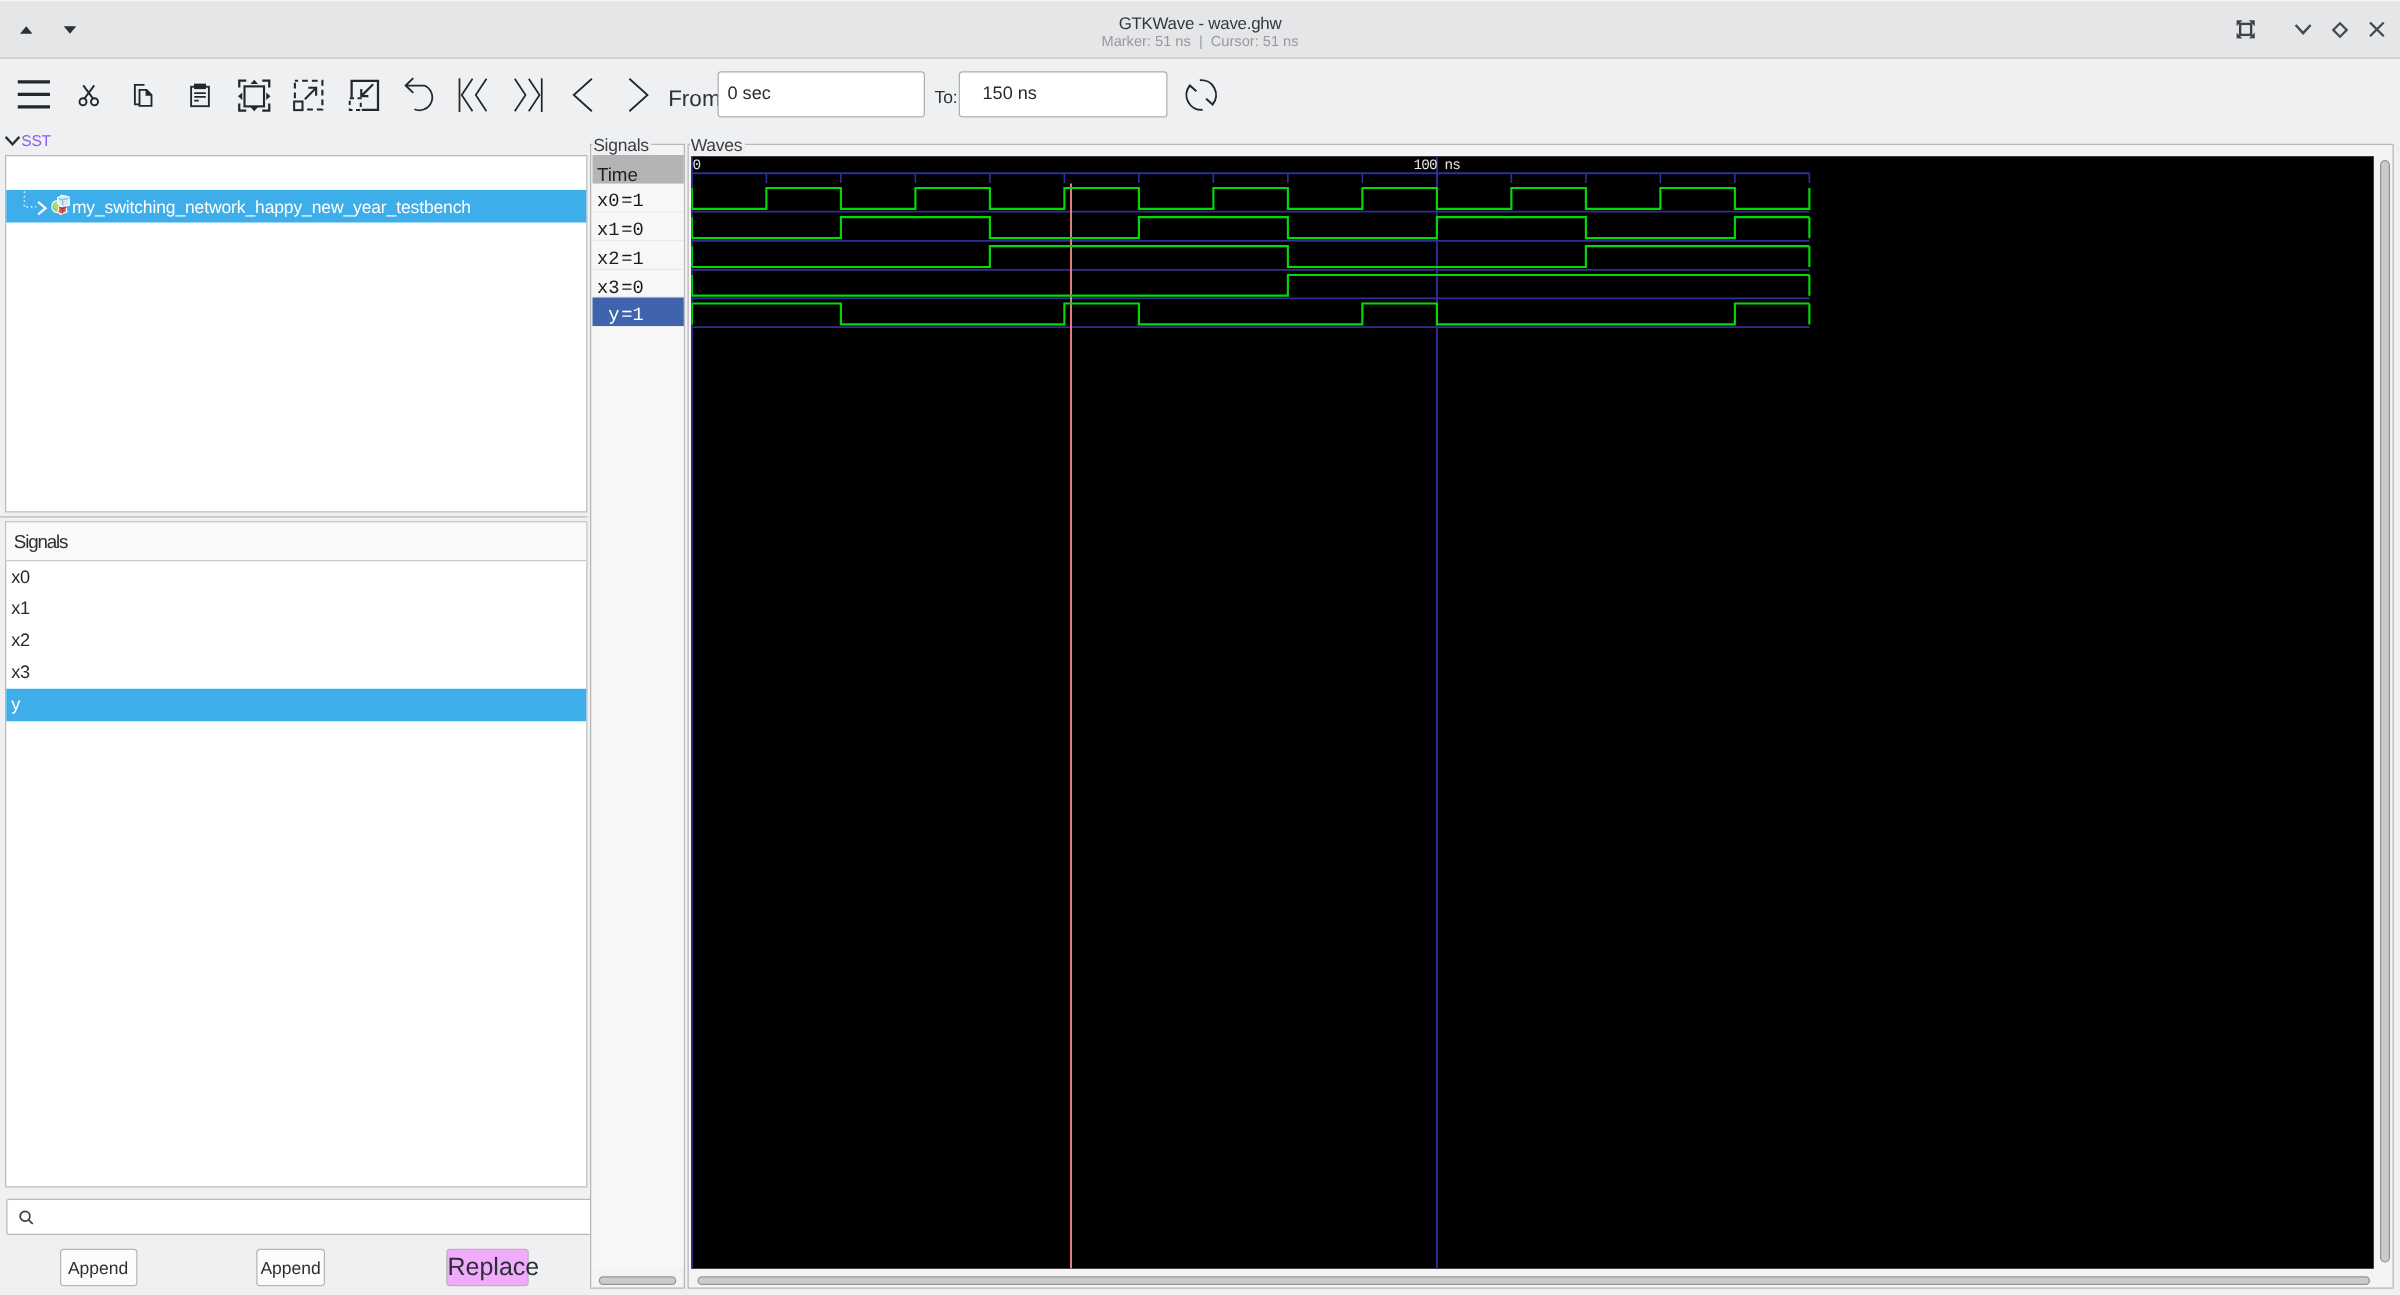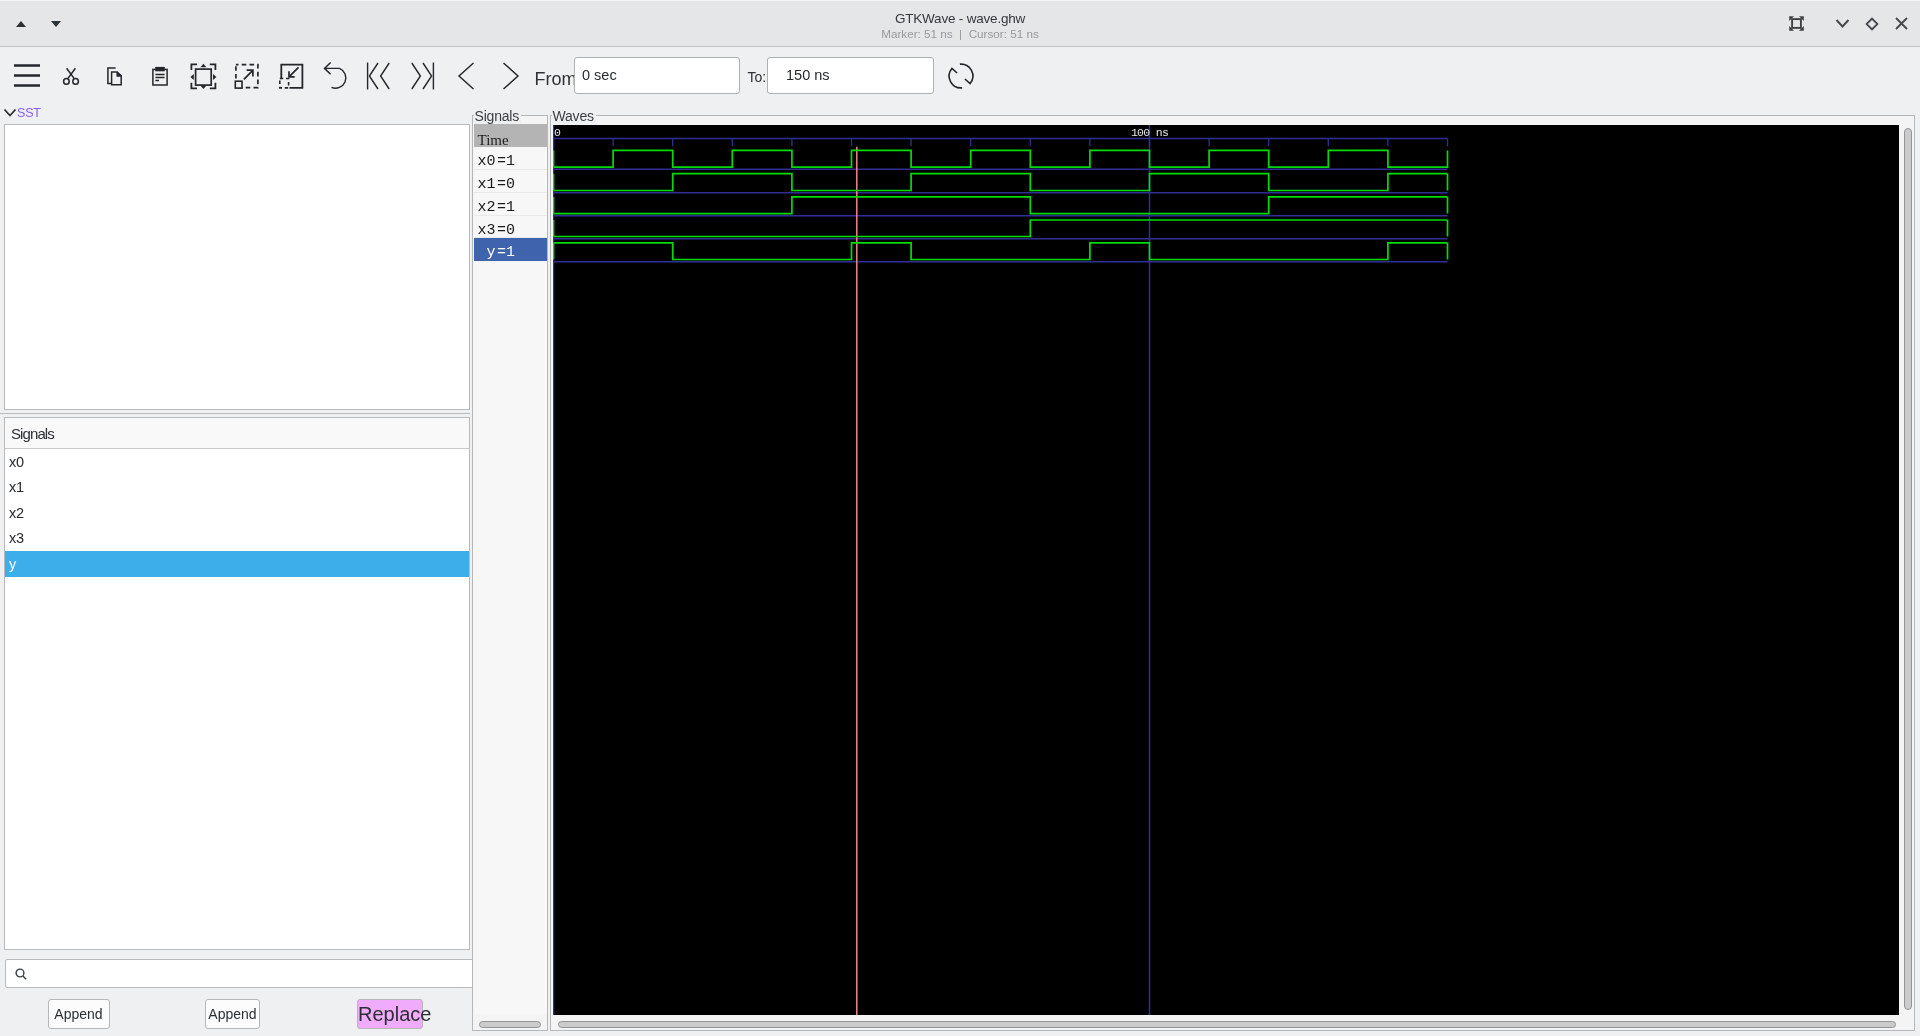--- a/index.html
+++ b/index.html
@@ -112,20 +112,39 @@
 <div class="abs" style="left:534.5px;top:69px;font-size:18px;color:#2e3236">From:</div>
 <div class="abs" style="left:574px;top:57px;width:166px;height:37px;background:#fff;border:1px solid #aeafb1;border-radius:3px;font-size:14.5px;color:#272b2e;line-height:35px;padding-left:7px">0 sec</div>
 <div class="abs" style="left:747.5px;top:69px;font-size:14px;color:#2e3236">To:</div>
 <div class="abs" style="left:767px;top:57px;width:167px;height:37px;background:#fff;border:1px solid #aeafb1;border-radius:3px;font-size:14.5px;color:#272b2e;line-height:35px;padding-left:18px">150 ns</div>
 
 <svg class="abs" style="left:3px;top:106.5px" width="14" height="11" viewBox="0 0 14 11">
     <path d="M1.5 2.5 L7 8.5 L12.5 2.5" stroke="#2b2f33" fill="none" stroke-width="1.8"></path>
   </svg>
 <div class="abs" style="left:17px;top:106px;font-size:12.5px;letter-spacing:-0.2px;color:#8b5cf6">SST</div>
 <div class="abs" style="left:4px;top:124px;width:466px;height:286px;background:#fff;border:1px solid #b9babb">
+  <div class="abs" style="left:0;top:27px;width:464px;height:26px;background:#3daee9">
+    <svg class="abs" style="left:12.5px;top:0px" width="14" height="26" viewBox="0 0 14 26">
+        <g stroke="#cdeafa" stroke-width="1.3" stroke-dasharray="1.4 2.2" fill="none">
+          <path d="M1.5 1 V13.5 M3 13.5 H11"></path>
+        </g>
+      </svg>
+    <svg class="abs" style="left:23px;top:8px" width="11" height="13" viewBox="0 0 11 13">
+        <path d="M2.5 1.5 L8.5 6.5 L2.5 11.5" stroke="#fff" fill="none" stroke-width="1.7"></path>
+      </svg>
+    <svg style="position:absolute;left:36px;top:3px" width="18" height="19" viewBox="0 0 18 19">
+        <ellipse cx="5" cy="10.2" rx="4.6" ry="4.8" fill="#8ccf5a" stroke="#fff" stroke-width="1"></ellipse>
+        <ellipse cx="5" cy="9.2" rx="3.2" ry="3.4" fill="#a5dd78"></ellipse>
+        <path d="M8.6 1.2 L14.2 2.6 L14.6 9 L9.4 10.4 L8.2 9.6 L5.4 8 L5 3.4 Z" fill="#cfe9f6" stroke="#fff" stroke-width="1"></path>
+        <path d="M5.6 3.6 L9 5 L14 3.4 M9 5.2 L9.4 10" stroke="#7db6d6" stroke-width="0.9" fill="none"></path>
+        <path d="M6.2 10.4 L11.6 9.6 L12.6 14.4 L7.6 16.4 L5.2 14.8 Z" fill="#e05a5a" stroke="#fff" stroke-width="1"></path>
+        <path d="M6.4 10.8 L9.2 12.2 L12.2 10.4 M9.2 12.4 L9 15.8" stroke="#b23535" stroke-width="0.9" fill="none"></path>
+      </svg>
+    <div class="abs" style="left:52.5px;top:4.5px;font-size:14px;letter-spacing:-0.1px;color:#fff">my_switching_network_happy_new_year_testbench</div>
+  </div>
 </div>
 <div class="abs" style="left:0;top:413px;width:470px;height:1px;background:#babbbc"></div>
 
 <div class="abs" style="left:4px;top:417px;width:466px;height:533px;background:#fff;border:1px solid #b9babb">
   <div class="abs" style="left:0;top:0;width:464px;height:31px;background:#f9f9fa;border-bottom:1px solid #c9cacb;font-size:15px;letter-spacing:-0.9px;color:#2b2f33">
       <span class="abs" style="left:6px;top:7px">Signals</span>
     </div>
   <div class="abs" style="left:0;top:31px;width:464px;height:25.5px;font-size:14.5px;letter-spacing:-0.3px;color:#26292c">
       <span class="abs" style="left:4px;top:4.5px">x0</span>
     </div>
@@ -150,21 +169,21 @@
       <path d="M8.9 8.9 L12.2 12.2"></path>
     </g>
   </svg>
 
 <div class="abs" style="left:47.5px;top:998.5px;width:62px;height:30.5px;background:#fcfcfc;border:1px solid #b6b7b8;border-radius:3px;text-align:center;font-size:14px;color:#2b2f33;line-height:29px">Append</div>
 <div class="abs" style="left:205px;top:998.5px;width:55px;height:30.5px;background:#fcfcfc;border:1px solid #b6b7b8;border-radius:3px;text-align:center;font-size:14px;color:#2b2f33;line-height:29px">Append</div>
 <div class="abs" style="left:357px;top:998.5px;width:66px;height:30.5px;background:#f0abfc;border:1px solid #b6b7b8;border-radius:3px;text-align:center;font-size:20px;color:#2b2f33;line-height:29px">Replace</div>
 
 <div class="abs" style="left:472px;top:115px;width:76px;height:916px;border:1px solid #b6b7b8;background:#f4f4f5"></div>
 <div class="abs" style="left:473.5px;top:107.5px;background:#eff0f1;padding:0 2px 0 1px;font-size:14px;letter-spacing:-0.2px;color:#3a3e42">Signals</div>
-<div class="abs" style="left:473.5px;top:124px;width:73px;height:22.6px;background:#b4b4b4;font-family:Liberation Serif, serif;font-size:15px;color:#1f1f1f">
+<div class="abs" style="left:473.5px;top:124px;width:73px;height:22.6px;background:#b4b4b4;font-family:Liberation Sans, sans-serif;font-size:15px;color:#1f1f1f">
     <span class="abs" style="left:4px;top:8px">Time</span>
   </div>
 <div class="abs" style="left:473.5px;top:146.6px;width:73px;height:23.1px;border-bottom:1px solid #e9e9ea;font-family:'Liberation Mono',monospace;font-size:15px;color:#1a1a1a;background:#f7f7f8">
     <span class="abs" style="left:4px;top:6.5px">x0</span>
     <span class="abs" style="left:23.6px;top:6.5px">=1</span>
   </div>
 <div class="abs" style="left:473.5px;top:169.7px;width:73px;height:22.9px;border-bottom:1px solid #e9e9ea;font-family:'Liberation Mono',monospace;font-size:15px;color:#1a1a1a;background:#f7f7f8">
     <span class="abs" style="left:4px;top:6.5px">x1</span>
     <span class="abs" style="left:23.6px;top:6.5px">=0</span>
   </div>

